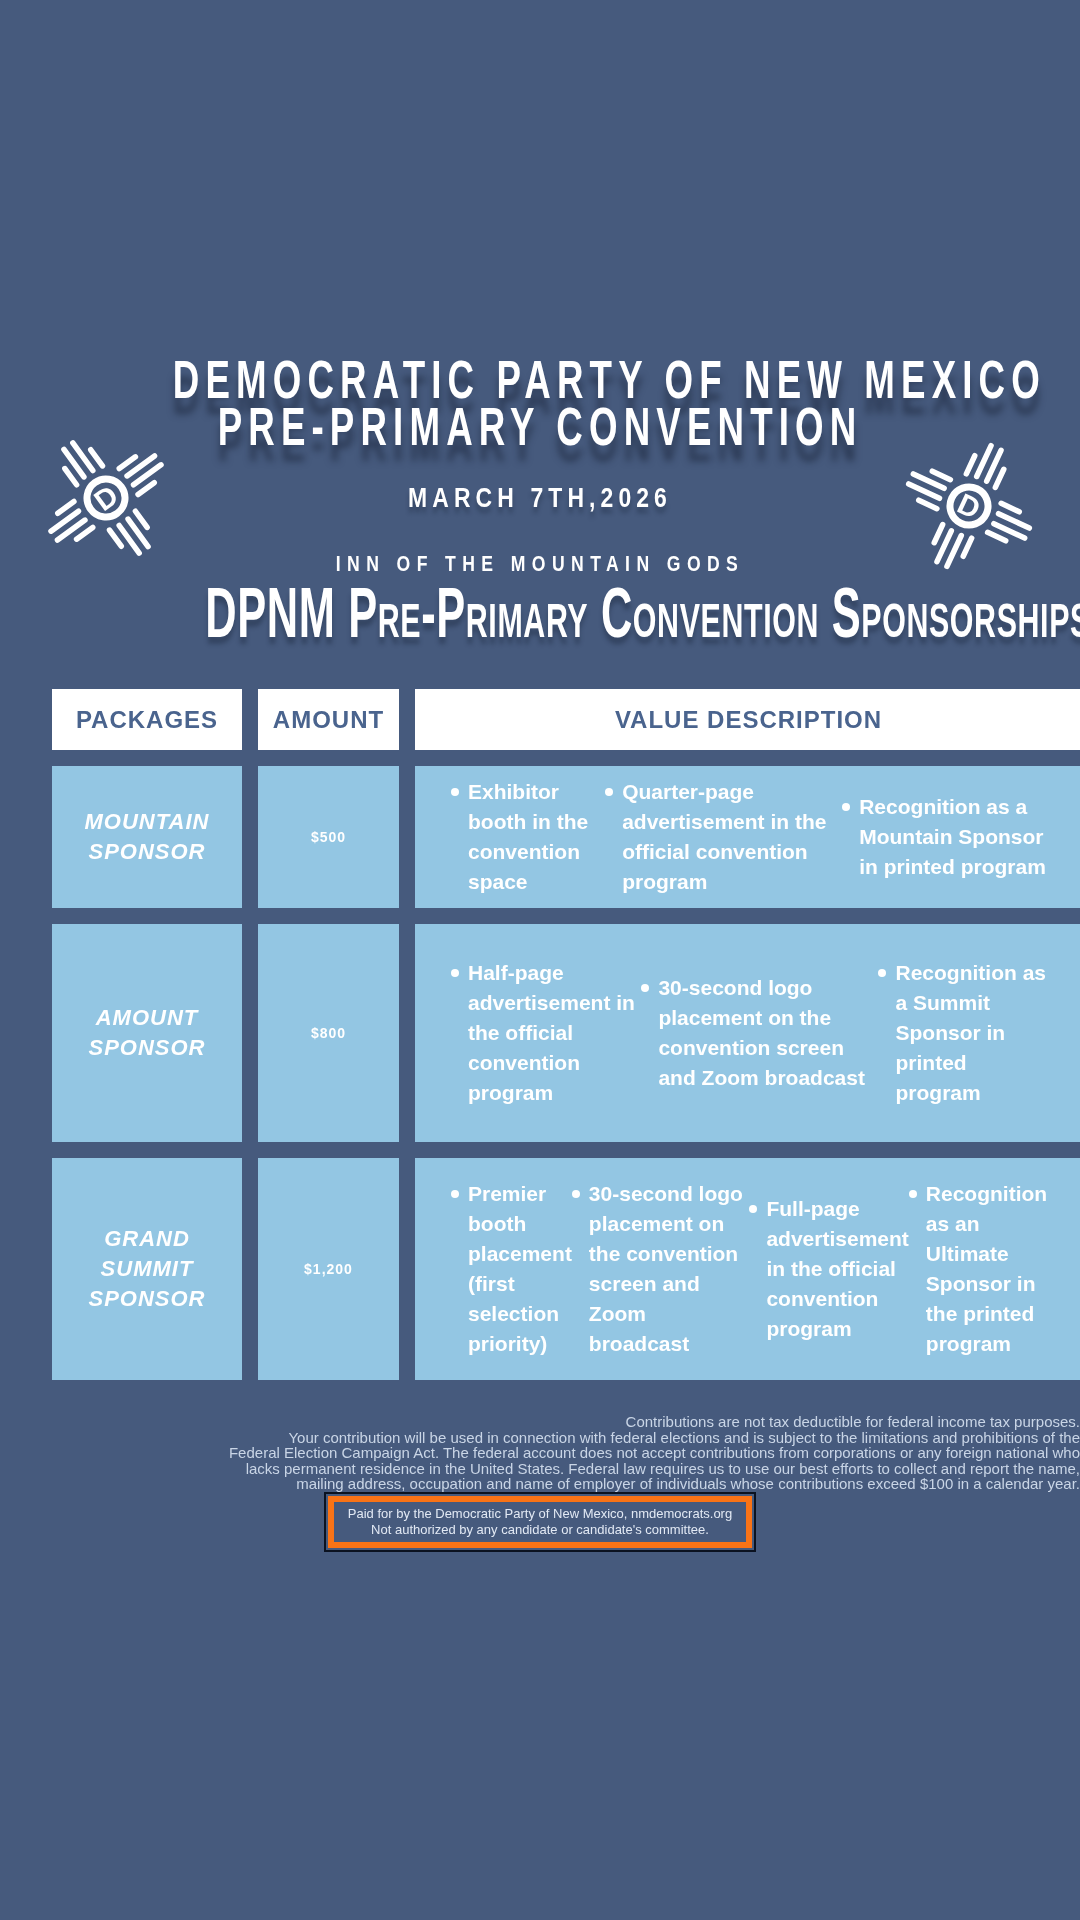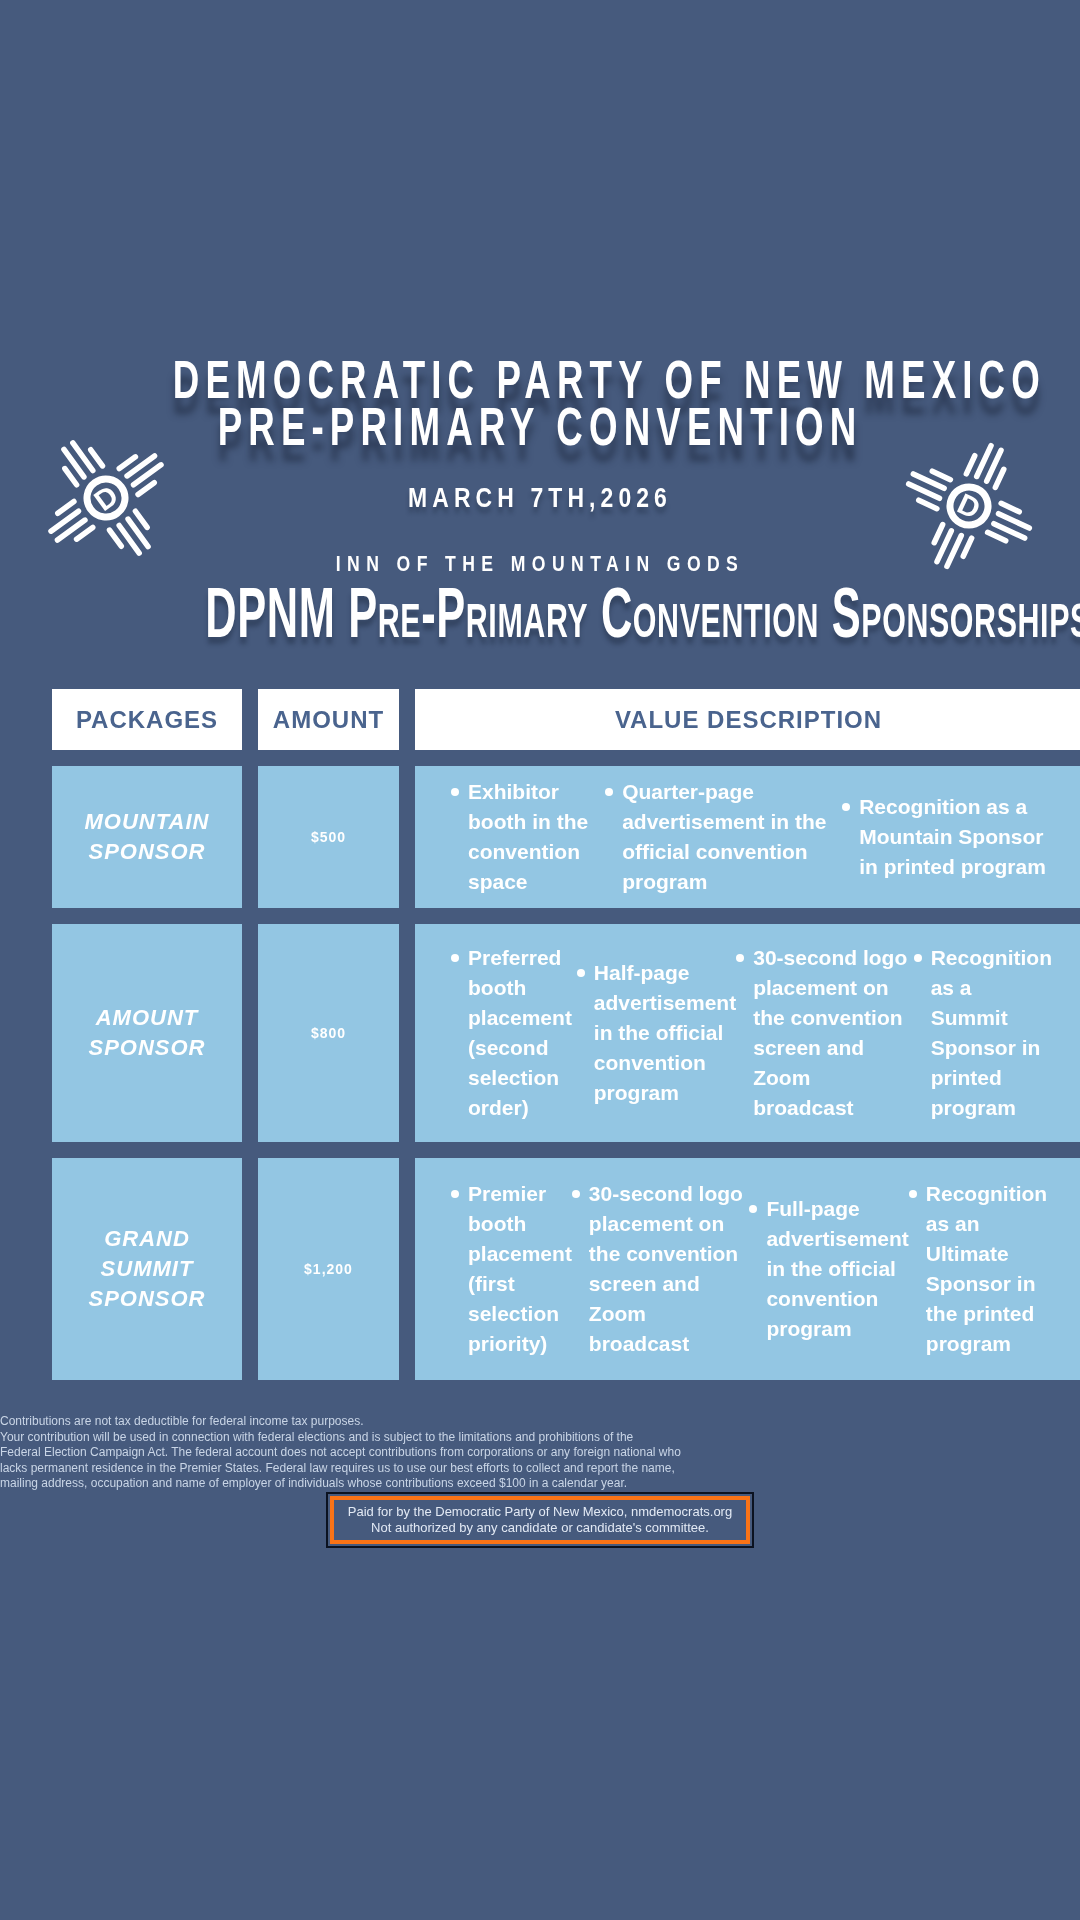--- a/index.html
+++ b/index.html
@@ -82,30 +82,30 @@
   .benefit{display:flex;align-items:flex-start;}
   .dot{
     flex:0 0 8px;width:8px;height:8px;border-radius:50%;
     background:#ffffff;margin:11px 9px 0 0;
   }
   .btxt{font-size:21px;line-height:30px;font-weight:bold;color:#ffffff;}
 
   
   .disclaimer{
     position:absolute;top:1414px;left:0;right:0;
-    text-align:left;color:#C9D5E6;
-    font-size:12px;line-height:15.5px;font-weight:normal;
+    text-align:right;color:#C9D5E6;
+    font-size:15px;line-height:15.5px;font-weight:normal;
   }
   .disclaimer div{white-space:nowrap;}
   .paid-box{
     position:absolute;top:1496px;left:0;right:0;
     display:flex;justify-content:center;
   }
   .paid-inner{
-    border:4px solid #f97316;
+    border:6px solid #f97316;
     outline:2px solid #0b1220;
     outline-offset:2px;
     padding:4px 14px;
     text-align:center;color:#E2E9F4;
     font-size:13px;line-height:16px;
   }
 </style>
 </head>
 <body>
 
@@ -169,24 +169,20 @@
           <span class="dot"></span>
           <span class="btxt">Recognition as a Mountain Sponsor in printed program</span>
         </div>
       </div>
 
     <div class="cell pkg-cell">AMOUNT SPONSOR</div>
     <div class="cell amt-cell">$800</div>
     <div class="cell val-cell">
         <div class="benefit">
           <span class="dot"></span>
-          <span class="btxt">Preferred booth placement (second selection order)</span>
-        </div>
-        <div class="benefit">
-          <span class="dot"></span>
           <span class="btxt">Half-page advertisement in the official convention program</span>
         </div>
         <div class="benefit">
           <span class="dot"></span>
           <span class="btxt">30-second logo placement on the convention screen and Zoom broadcast</span>
         </div>
         <div class="benefit">
           <span class="dot"></span>
           <span class="btxt">Recognition as a Summit Sponsor in printed program</span>
         </div>
@@ -212,21 +208,21 @@
           <span class="btxt">Recognition as an Ultimate Sponsor in the printed program</span>
         </div>
       </div>
 
   </div>
 
   <div class="disclaimer">
     <div>Contributions are not tax deductible for federal income tax purposes.</div>
     <div>Your contribution will be used in connection with federal elections and is subject to the limitations and prohibitions of the</div>
     <div>Federal Election Campaign Act. The federal account does not accept contributions from corporations or any foreign national who</div>
-    <div>lacks permanent residence in the Premier States. Federal law requires us to use our best efforts to collect and report the name,</div>
+    <div>lacks permanent residence in the United States. Federal law requires us to use our best efforts to collect and report the name,</div>
     <div>mailing address, occupation and name of employer of individuals whose contributions exceed $100 in a calendar year.</div>
   </div>
 
   <div class="paid-box">
     <div class="paid-inner">
       <div>Paid for by the Democratic Party of New Mexico, nmdemocrats.org</div>
       <div>Not authorized by any candidate or candidate's committee.</div>
     </div>
   </div>
 

